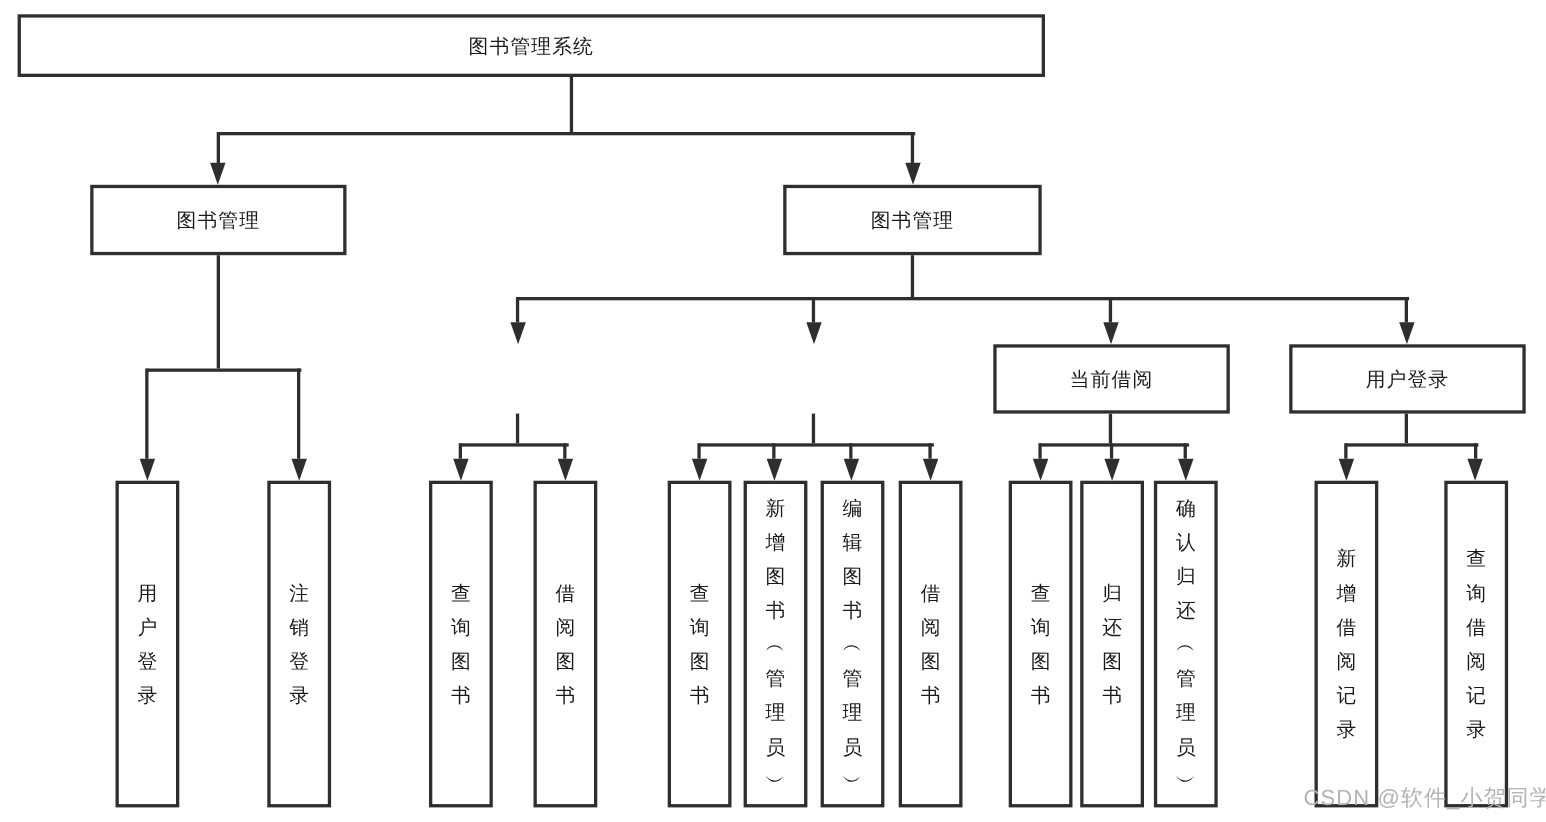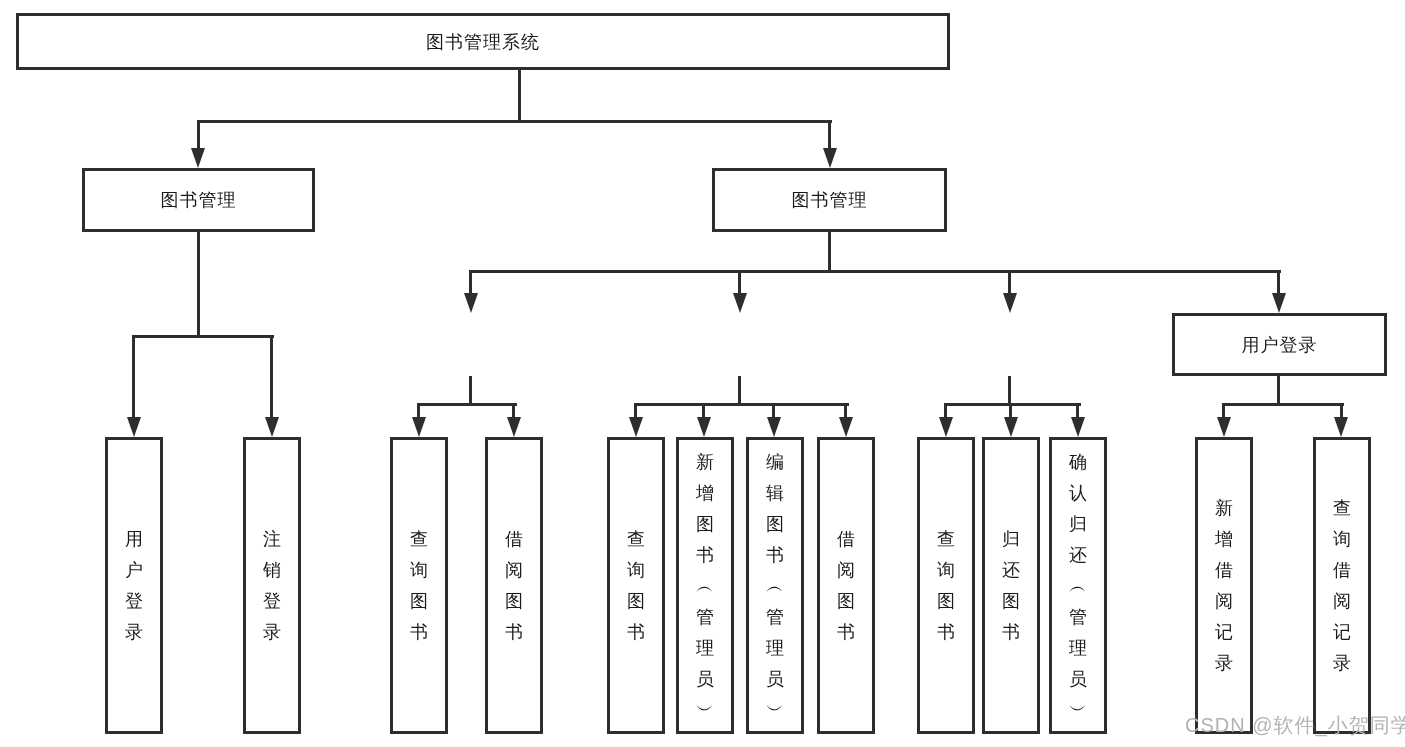--- a/index.html
+++ b/index.html
@@ -78,20 +78,21 @@
   <div class="hl" style="left:470px;top:270px;width:811px"></div>
   <div class="vl" style="left:469px;top:270px;height:23px"></div>
   <div class="ar" style="left:464px;top:293px"></div>
   <div class="vl" style="left:738px;top:270px;height:23px"></div>
   <div class="ar" style="left:733px;top:293px"></div>
   <div class="vl" style="left:1008px;top:270px;height:23px"></div>
   <div class="ar" style="left:1003px;top:293px"></div>
   <div class="vl" style="left:1277px;top:270px;height:23px"></div>
   <div class="ar" style="left:1272px;top:293px"></div>
 
+  <div class="b" style="left:903px;top:313px;width:215px;height:63px">当前借阅</div>
   <div class="b" style="left:1172px;top:313px;width:215px;height:63px">用户登录</div>
 
   <div class="vl" style="left:469px;top:376px;height:27px"></div>
   <div class="hl" style="left:418px;top:403px;width:99px"></div>
   <div class="vl" style="left:417px;top:403px;height:14px"></div>
   <div class="ar" style="left:412px;top:417px"></div>
   <div class="vl" style="left:512px;top:403px;height:14px"></div>
   <div class="ar" style="left:507px;top:417px"></div>
 
   <div class="vl" style="left:738px;top:376px;height:27px"></div>

